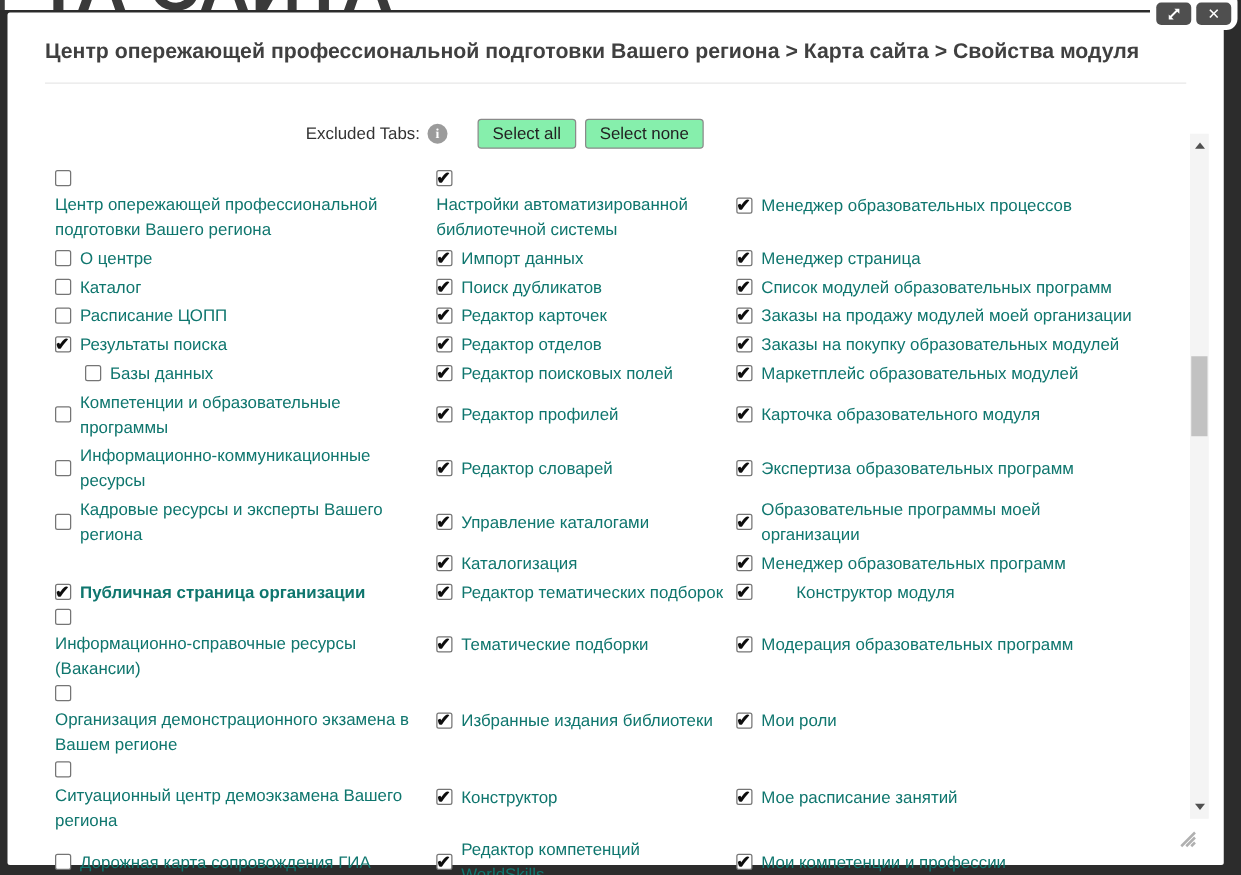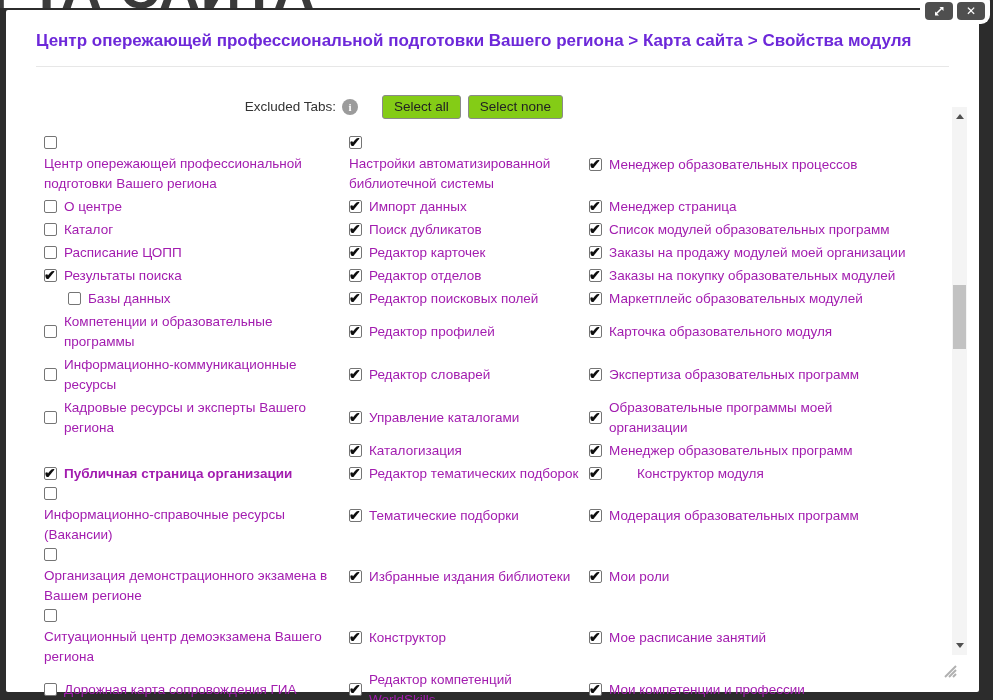--- a/index.html
+++ b/index.html
@@ -10,37 +10,37 @@
   .top-strip { position:absolute; top:0; left:0; width:986px; height:8px; background:#fff; overflow:hidden; z-index:1; }
   .top-strip .big-text { position:absolute; top:-44px; left:-8px; font-size:56px; font-weight:700; color:#3a3a3a; letter-spacing:1px; white-space:nowrap; }
 
   
   .win-controls { position:absolute; top:-7px; right:3px; z-index:30; background:#fff; border-radius:9px; padding:9px 5px 4px 5px; display:flex; gap:4px; }
   .win-btn { width:28px; height:18px; background:#4f4f4f; border:none; border-radius:4px; color:#fff; display:flex; align-items:center; justify-content:center; cursor:pointer; font-size:12px; line-height:1; padding:0; }
   .win-btn svg { display:block; }
 
   
   .modal { position:absolute; left:6px; top:10px; width:973px; height:682px; background:#fff; border-radius:2px; z-index:2; }
-  .modal-title { padding:19px 30px 12px 30px; font-size:17px; font-weight:700; color:#6d28d9; line-height:1.45; max-width:960px; }
+  .modal-title { padding:19px 30px 12px 30px; font-size:17px; font-weight:700; color:#404040; line-height:1.45; max-width:960px; }
   .divider { margin:0 30px; border-bottom:1px solid #e7e7e7; }
 
   .content { padding:28px 55px 0 38px; }
   .toolbar { display:flex; align-items:center; margin-bottom:17px; }
   .excl-label { width:292px; text-align:right; font-size:13.5px; color:#333; }
   .info-icon { width:16px; height:16px; border-radius:50%; background:#9b9b9b; color:#fff; font-size:11px; font-weight:700; font-family:"Liberation Serif", serif; display:inline-flex; align-items:center; justify-content:center; margin-left:6px; flex:none; }
   .btn-group { margin-left:24px; display:flex; gap:7px; }
-  .gray-btn { background:#84cc16; border:1px solid #8a8a8a; border-radius:3px; padding:3px 11px 4px 11px; font-size:13.5px; color:#222; font-family:"Liberation Sans", sans-serif; cursor:pointer; }
+  .gray-btn { background:#86efac; border:1px solid #8a8a8a; border-radius:3px; padding:3px 11px 4px 11px; font-size:13.5px; color:#222; font-family:"Liberation Sans", sans-serif; cursor:pointer; }
 
   .grid { display:grid; grid-template-columns:305px 240px auto; row-gap:3px; }
   .cell { display:flex; align-items:center; align-self:center; padding-right:10px; }
   .cell.stacked { flex-direction:column; align-items:flex-start; align-self:start; }
   .cb { width:13px; height:13px; border:1px solid #757575; border-radius:2px; background:#fff; flex:none; position:relative; margin-right:7px; cursor:pointer; }
   .cell.stacked .cb { margin-right:0; margin-bottom:5px; }
   .cb.checked::after { content:"\2714"; position:absolute; left:-1px; top:-3px; font-size:14px; font-weight:700; color:#0d0d0d; }
-  .lbl { font-size:13.5px; color:#a21caf; line-height:20px; cursor:default; }
+  .lbl { font-size:13.5px; color:#0f766e; line-height:20px; cursor:default; }
 
   
   .scrollbar { position:absolute; top:97px; right:12px; width:15px; height:548px; background:#f4f4f4; z-index:5; }
   .sb-arrow { position:absolute; left:0; width:15px; height:15px; display:flex; align-items:center; justify-content:center; cursor:pointer; }
   .sb-arrow.up { top:2px; } .sb-arrow.down { bottom:2px; }
   .tri-up { width:0; height:0; border-left:4px solid transparent; border-right:4px solid transparent; border-bottom:5px solid #505050; }
   .tri-down { width:0; height:0; border-left:4px solid transparent; border-right:4px solid transparent; border-top:5px solid #505050; }
   .sb-thumb { position:absolute; left:1px; top:178px; width:13px; height:64px; background:#c2c2c2; cursor:grab; }
 
   .resize-handle { position:absolute; right:20px; bottom:12px; width:20px; height:20px; cursor:nwse-resize; }

